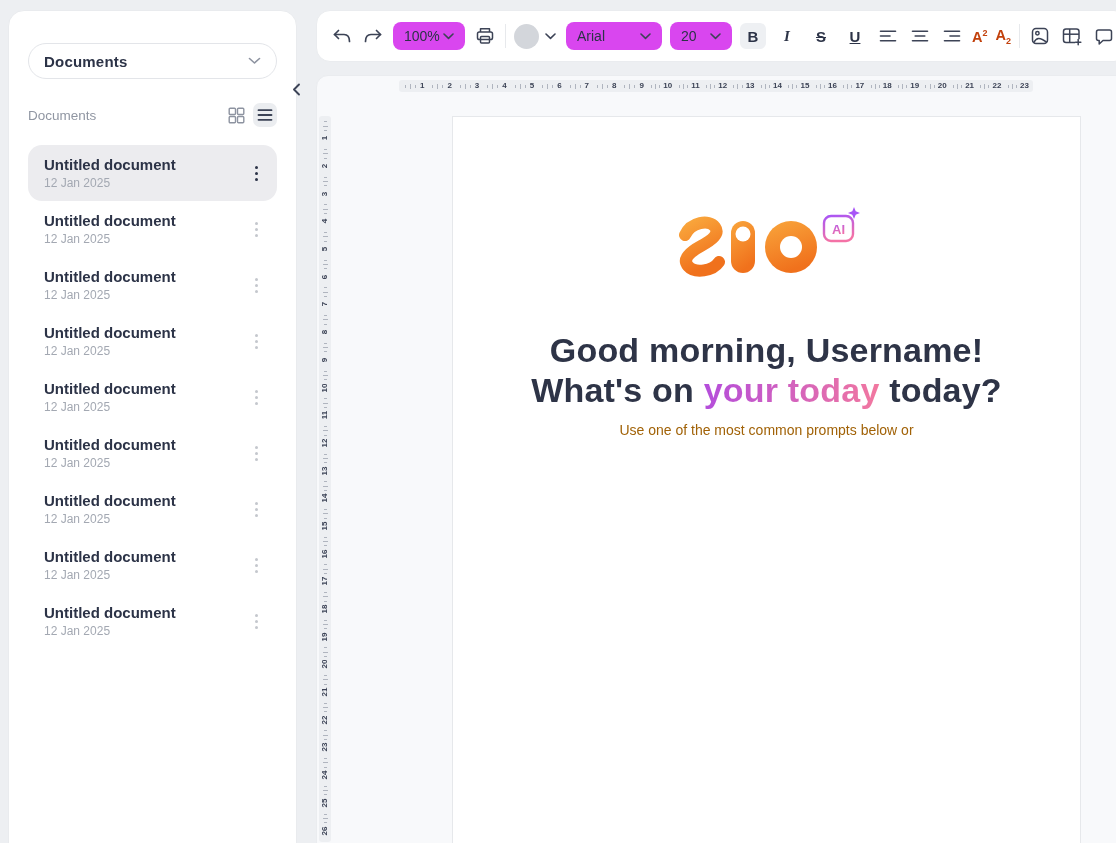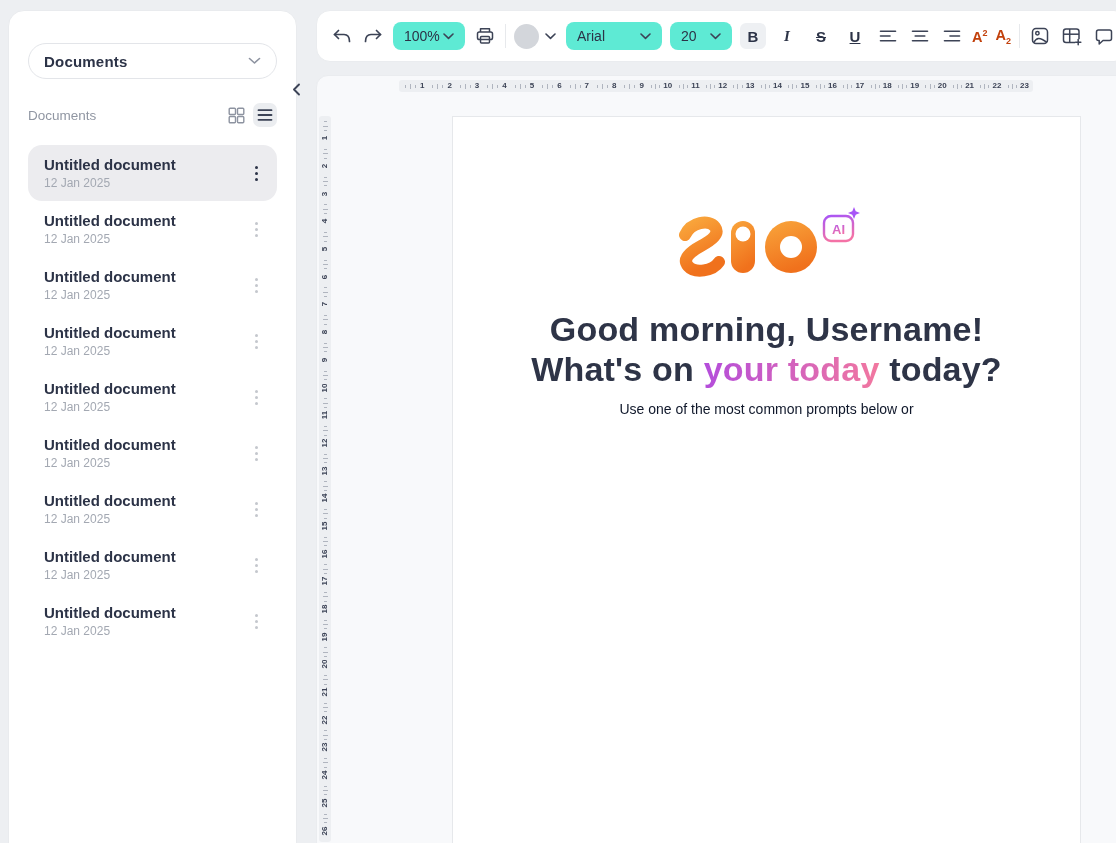--- a/index.html
+++ b/index.html
@@ -67,21 +67,21 @@
   .toolbar {
     position:absolute; left:316px; top:10px; width:812px; height:52px;
     background:#fff; border:1px solid #eaecef; border-radius:14px;
     display:flex; align-items:center; gap:8px; padding:0 12px;
   }
   .tbtn {
     min-width:24px; height:26px; display:flex; align-items:center; justify-content:center;
     color:#3c4356; border-radius:6px; cursor:pointer; flex:none;
   }
   .pill {
-    height:28px; background:#5eead4; border-radius:8px;
+    height:28px; background:#d946ef; border-radius:8px;
     display:flex; align-items:center; justify-content:space-between;
     padding:0 11px; font-size:14px; color:#2c3347; cursor:pointer; flex:none;
   }
   .pill .chev { color:#3c4356; display:flex; }
   .zoom-pill { width:72px; }
   .font-pill { width:96px; margin-left:2px; }
   .size-pill { width:62px; }
   .divider { width:1px; height:24px; background:#e7e9ec; flex:none; }
   .swatch-ctl { display:flex; align-items:center; gap:6px; cursor:pointer; flex:none; }
   .swatch { width:25px; height:25px; border-radius:50%; background:var(--swatch-gray,#d3d6db); }
@@ -118,28 +118,28 @@
   .vunit { height:27.7px; display:flex; flex-direction:column; align-items:center; justify-content:space-evenly; flex:none; }
   .vt { height:1px; width:3px; background:#b0b5bf; }
   .vt.m { width:5px; }
   .vnum { transform:rotate(-90deg); }
   .page {
     position:absolute; left:135px; top:40px; width:629px; height:745px;
     background:#fff; border:1px solid #e6e8eb; text-align:center; cursor:text;
   }
   .logo-wrap { margin-top:90px; display:inline-block; }
   .greeting {
-    margin-top:20px; font-size:34px; line-height:40px; font-weight:700;
+    margin-top:41px; font-size:34px; line-height:40px; font-weight:700;
     color:#2e3447; letter-spacing:.2px;
   }
   .grad {
     background:linear-gradient(90deg,var(--highlight-gradient-start,#b44ddb),var(--highlight-gradient-end,#f2789f));
     -webkit-background-clip:text; background-clip:text; color:transparent;
   }
-  .subtitle { margin-top:11px; font-size:14px; line-height:19px; color:#0f172a; }
+  .subtitle { margin-top:11px; font-size:14px; line-height:19px; color:#a16207; }
   .subtitle span { display:block; }
 </style>
 </head>
 <body>
 
 <div class="app">
 
   <aside class="sidebar">
     <div class="workspace">
       <b>Documents</b>

